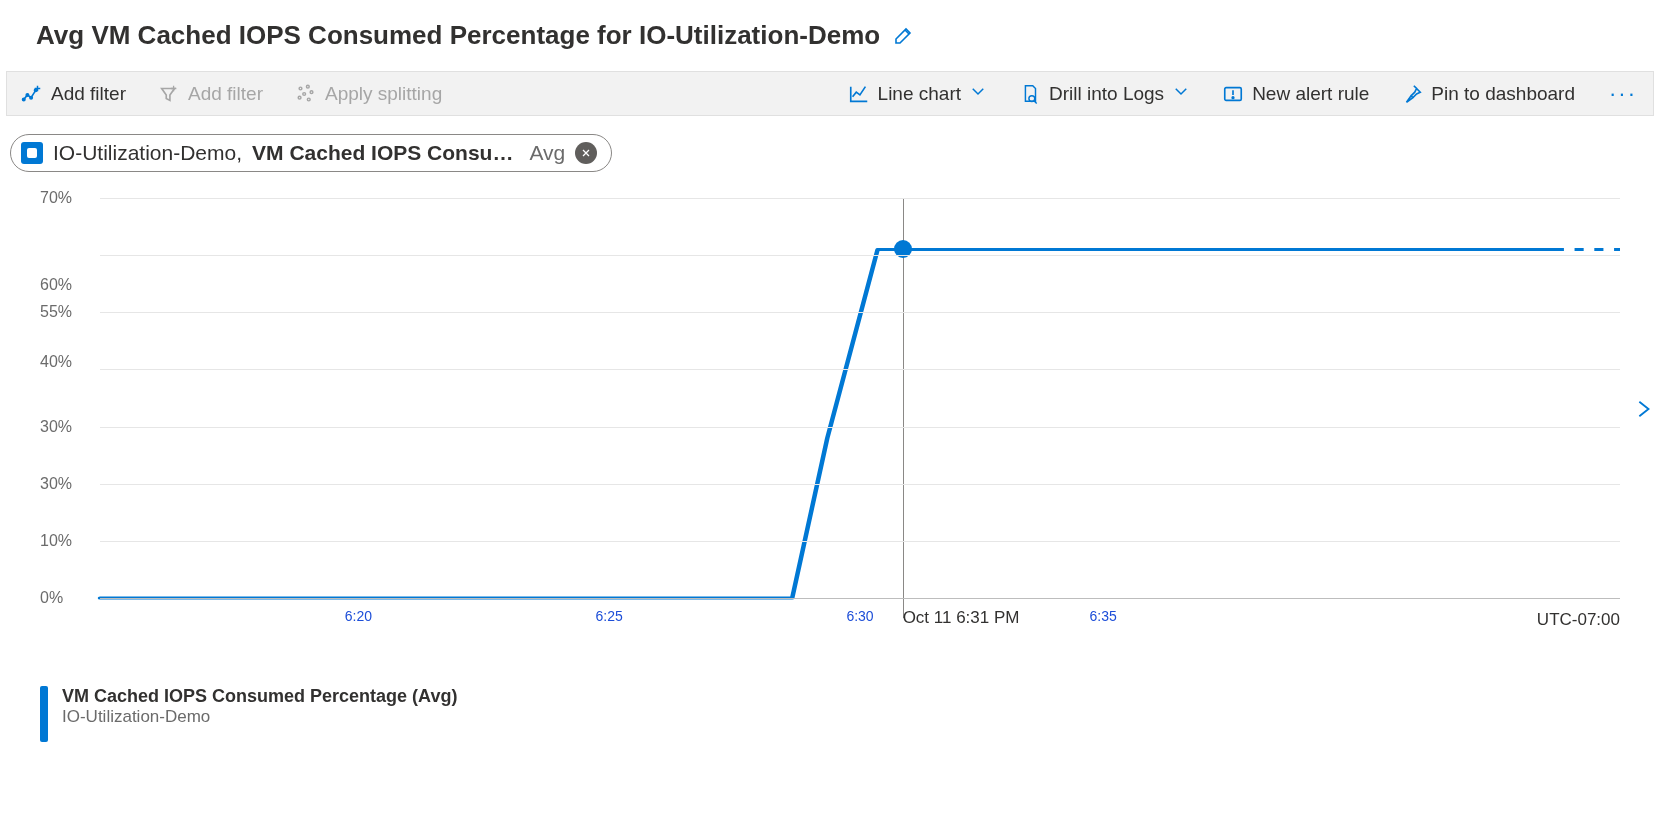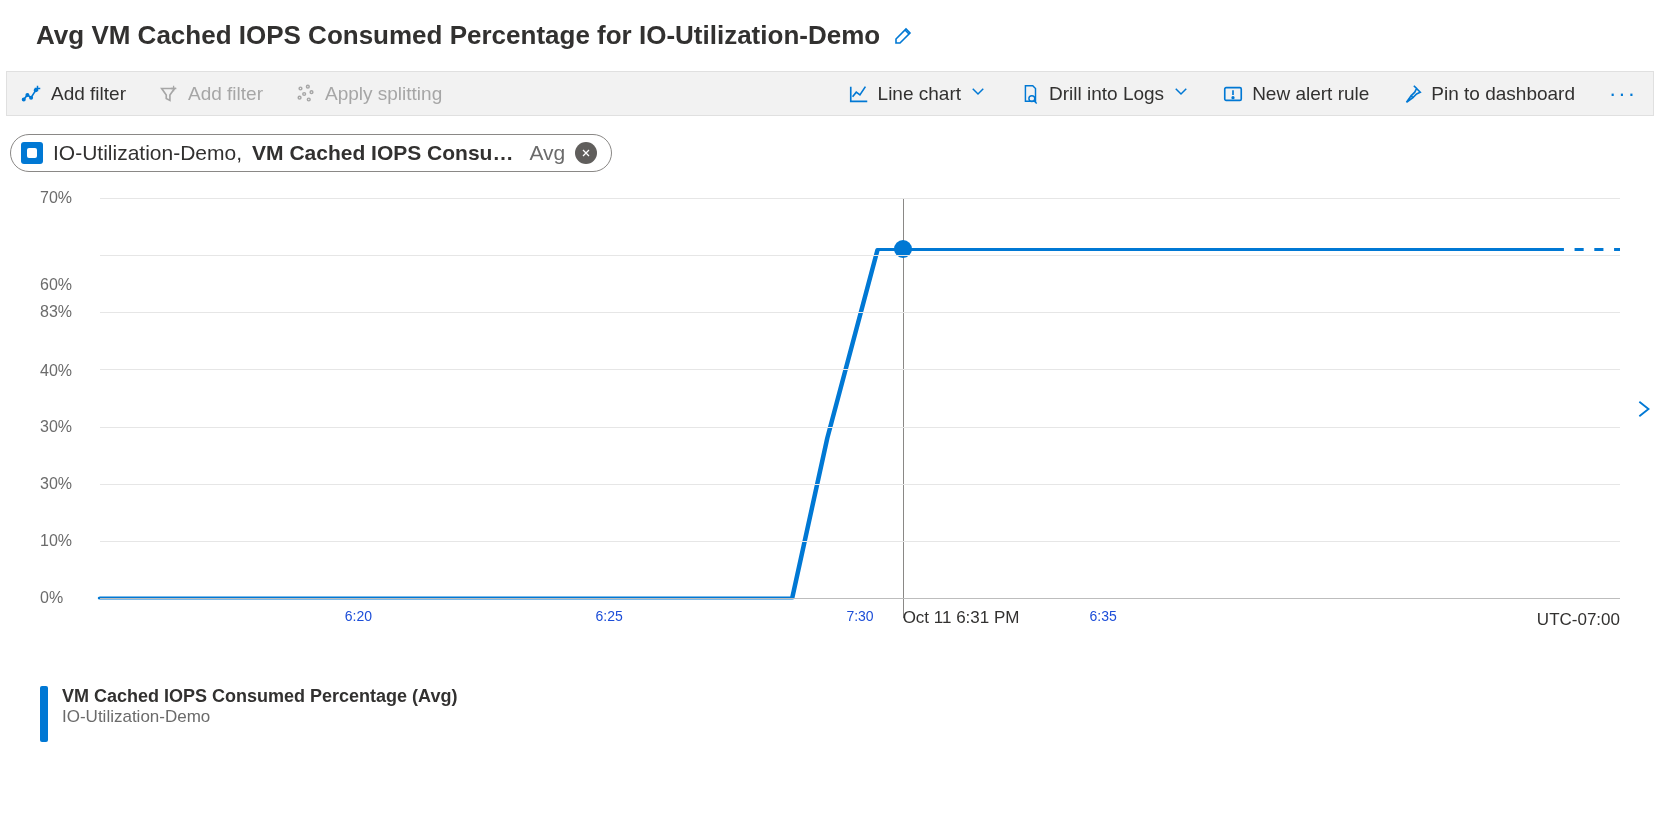--- a/index.html
+++ b/index.html
@@ -253,22 +253,22 @@
     </span>
   </div>
 </div>
 
 <div class="chart-wrap">
   <div class="y-axis" id="y-axis">
       <div class="y-tick" style="top: 400px;">0%</div>
       <div class="y-tick" style="top: 342.857px;">10%</div>
       <div class="y-tick" style="top: 285.714px;">30%</div>
       <div class="y-tick" style="top: 228.571px;">30%</div>
-      <div class="y-tick" style="top: 173px;">40%</div>
-      <div class="y-tick" style="top: 114.286px;">83%</div>
+      <div class="y-tick" style="top: 164px;">40%</div>
+      <div class="y-tick" style="top: 114.286px;">55%</div>
       <div class="y-tick" style="top: 74px; margin-top: 13px;">60%</div>
       <div class="y-tick" style="top: 0px;">70%</div>
     </div>
   <div class="plot" id="plot">
     <svg class="line-svg" id="line-svg" viewBox="0 0 1000 400" preserveAspectRatio="none">
       <polyline id="series-line" fill="none" stroke="#0078d4" stroke-width="3" stroke-linejoin="round" stroke-linecap="round" points="0.0,400.0 455.4,400.0 478.5,240.0 511.6,51.4 957.1,51.4"></polyline>
       <polyline id="series-proj" fill="none" stroke="#0078d4" stroke-width="3" stroke-dasharray="6 7" points="957.1,51.4 1000.0,51.4"></polyline>
     </svg>
     <div class="crosshair" id="crosshair" style="left: 52.8053%;"></div>
     <div class="point-marker" id="marker" style="left: 52.8053%; top: 51.4286px;"></div>
@@ -278,21 +278,21 @@
       <div class="gridline" style="top: 228.571px;"></div>
       <div class="gridline" style="top: 171.429px;"></div>
       <div class="gridline" style="top: 114.286px;"></div>
       <div class="gridline" style="top: 57.1429px;"></div>
       <div class="gridline" style="top: 0px;"></div>
     </div>
   <div class="x-labels" id="x-labels">
     <div class="hover-label" id="hover-label" style="left: 52.8053%; top: 0px;">Oct 11 6:31 PM</div>
   <div class="x-label" style="left: 17%;">6:20</div>
       <div class="x-label" style="left: 33.5%;">6:25</div>
-      <div class="x-label" style="left: 50%;">7:30</div>
+      <div class="x-label" style="left: 50%;">6:30</div>
       <div class="x-label" style="left: 66%;">6:35</div>
     </div>
   <div class="tz-label">UTC-07:00</div>
 </div>
 
 <div class="legend">
   <div class="bar"></div>
   <div class="txt">
     <div class="ln1">VM Cached IOPS Consumed Percentage (Avg)</div>
     <div class="ln2">IO-Utilization-Demo</div>

